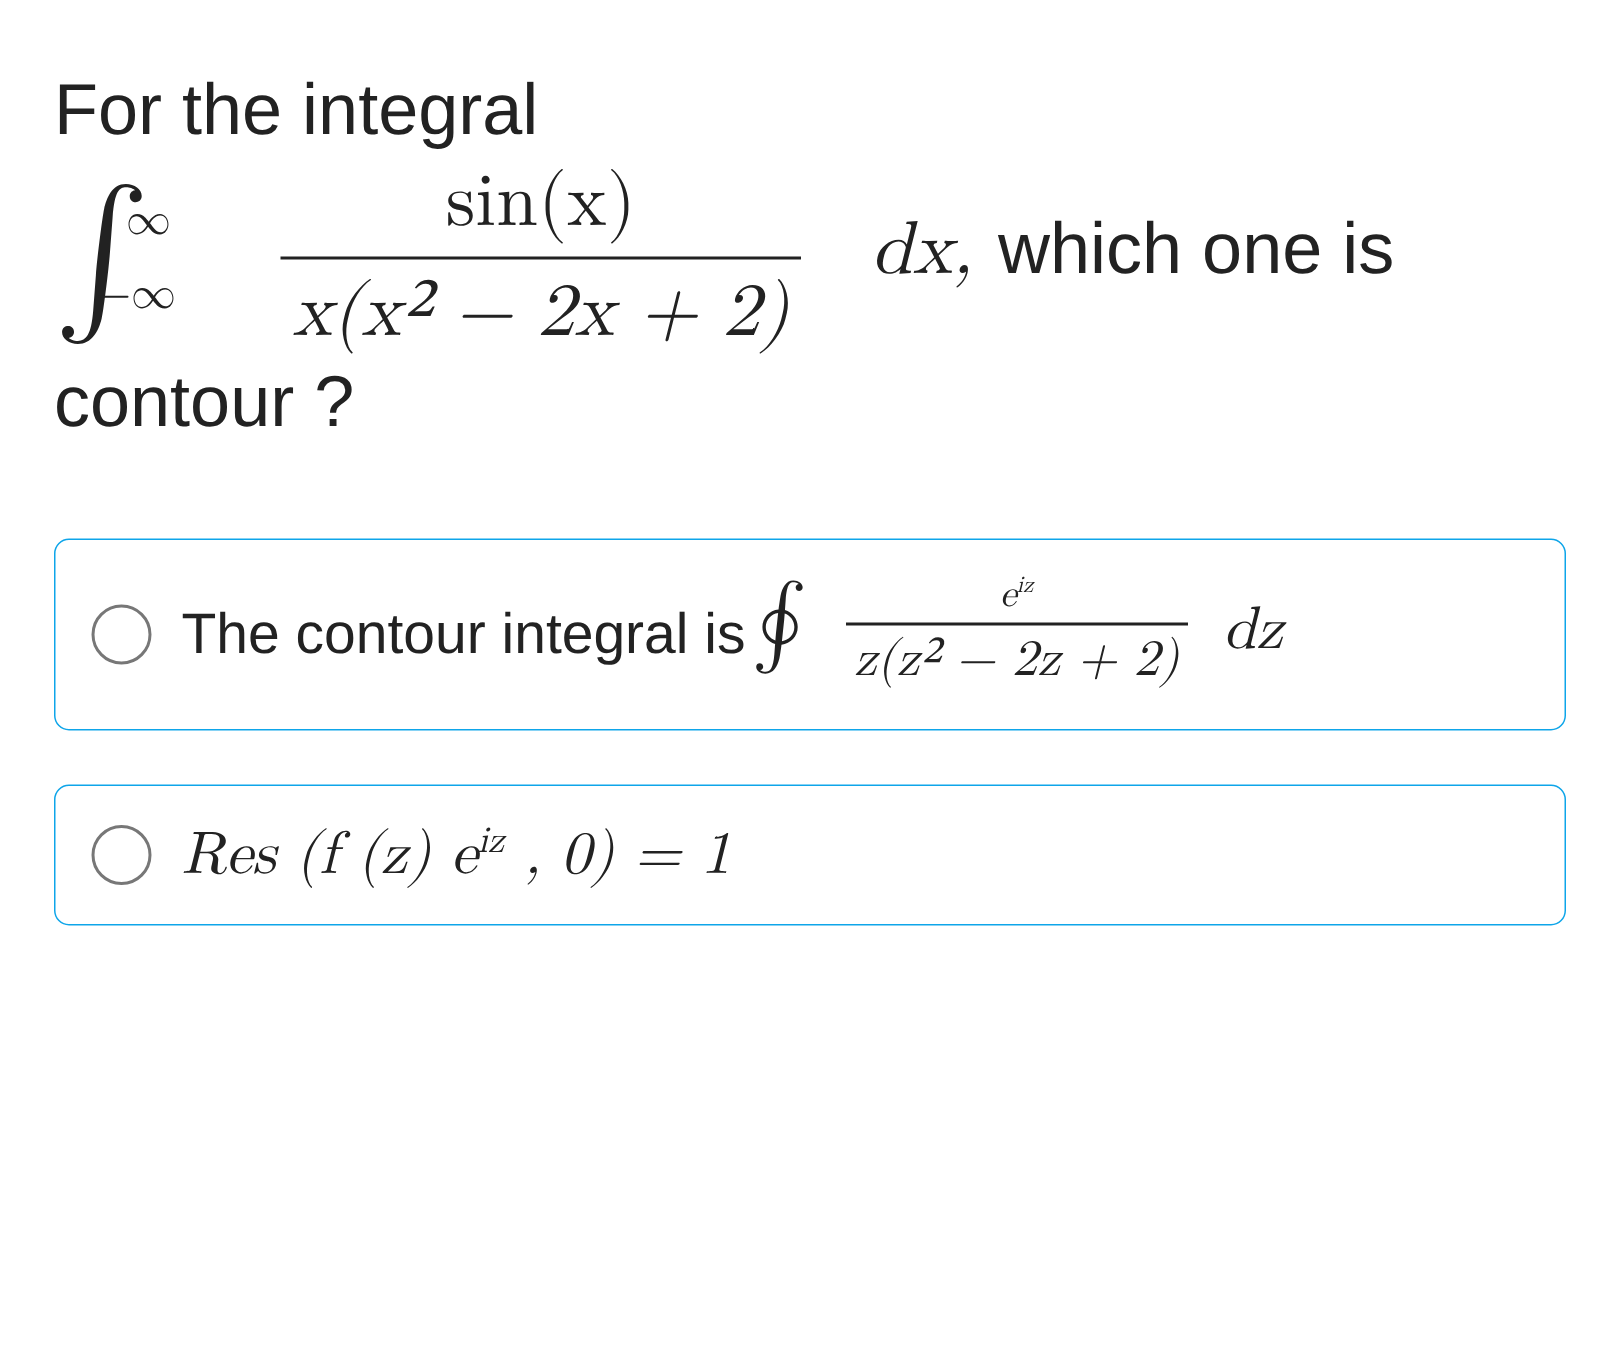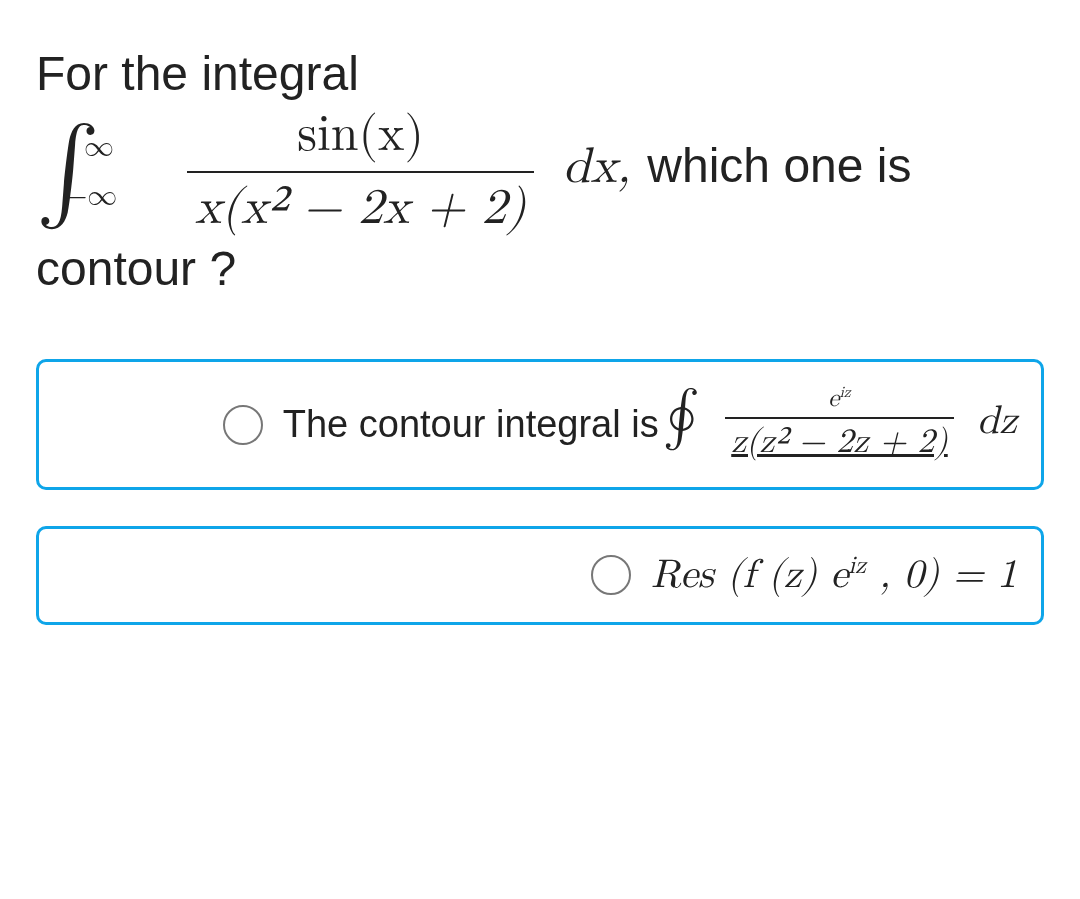--- a/index.html
+++ b/index.html
@@ -32,47 +32,46 @@
   .frac {
     display:inline-block;
     vertical-align: middle;
     text-align:center;
     margin: 0 6px;
   }
   .frac .num { display:block; padding: 0 8px 4px 8px; }
   .frac .den { display:block; padding: 4px 8px 0 8px; border-top: 2.5px solid #222; }
   .options { margin-top: 10px; }
   .option {
-    border: 3px solid #0ea5e9;
+    border: 1px solid #0ea5e9;
     border-radius: 10px;
     padding: 22px 24px 22px 24px;
     margin-bottom: 36px;
     display: flex;
     align-items: center;
     min-height: 80px;
     box-sizing: border-box;
-    justify-content: flex-end;
   }
   .radio {
     width: 36px;
     height: 36px;
     border: 2.5px solid #777;
     border-radius: 50%;
     flex: 0 0 36px;
     margin-right: 20px;
   }
   .opt-body {
     font-size: 38px;
     display: flex;
     align-items: center;
     flex-wrap: wrap;
   }
   .opt-body .math { font-size: 40px; }
   .opt-body .frac .num { padding: 0 6px 3px 6px; font-size: 25px;}
-  .opt-body .frac .den { padding: 3px 6px 0 6px; font-size: 34px; border-top-width:2px;text-decoration:underline;}
+  .opt-body .frac .den { padding: 3px 6px 0 6px; font-size: 34px; border-top-width:2px;}
   .sup { vertical-align: super; font-size: 0.62em; }
   .oint {
     display:inline-block;
     position:relative;
     font-size: 56px;
     line-height: 0.8;
     margin: 0 4px;
   }
   .ital { font-style: italic; }
 </style>
@@ -87,21 +86,21 @@
       <span class="int-wrap">
         <span class="int-sym">∫</span>
         <span class="int-sup">∞</span>
         <span class="int-sub">−∞</span>
       </span>
       <span style="display:inline-block; width:48px;"></span>
       <span class="frac">
         <span class="num">sin(x)</span>
         <span class="den ital">x(x² − 2x + 2)</span>
       </span>
-      <span class="ital" style="margin-left:6px">dx,</span>
+      <span class="ital" style="margin-left:24px">dx,</span>
     </span>
     <span> which one is</span><br>
     <span>contour ?</span>
   </div>
 
   <div class="options">
 
     <div class="option">
       <div class="radio"></div>
       <div class="opt-body">

